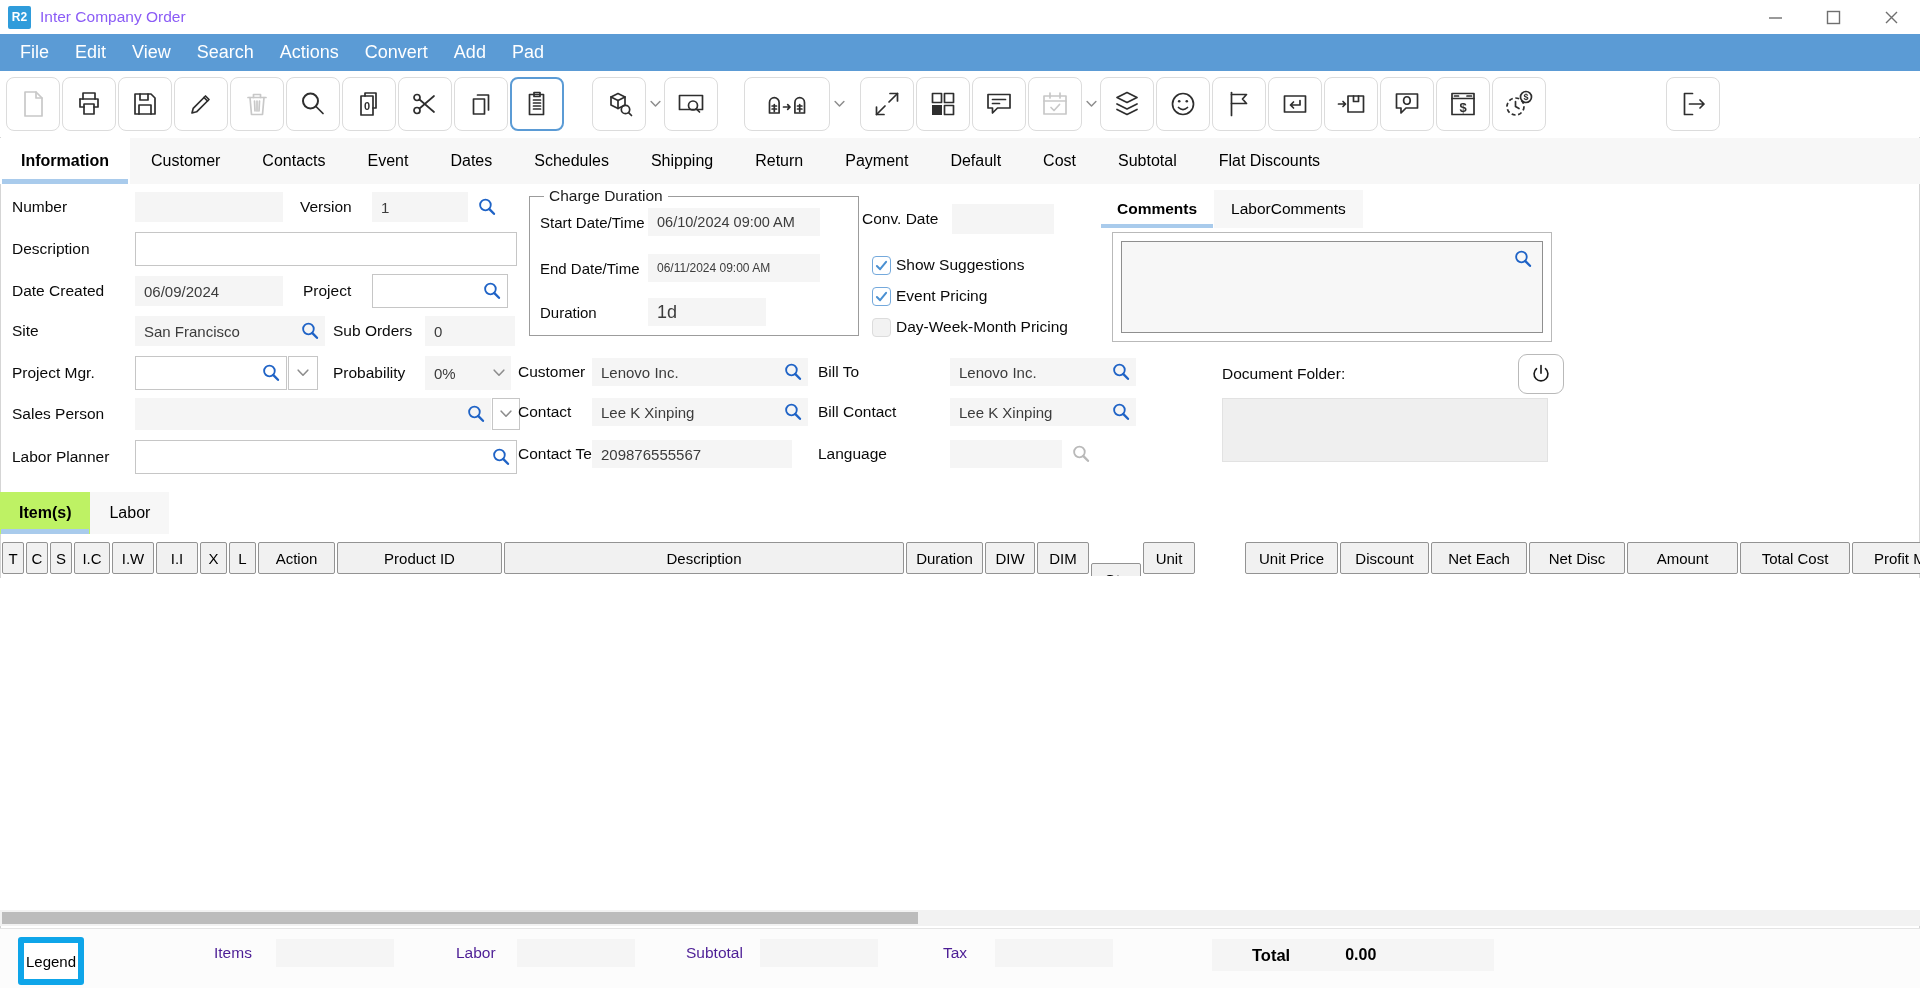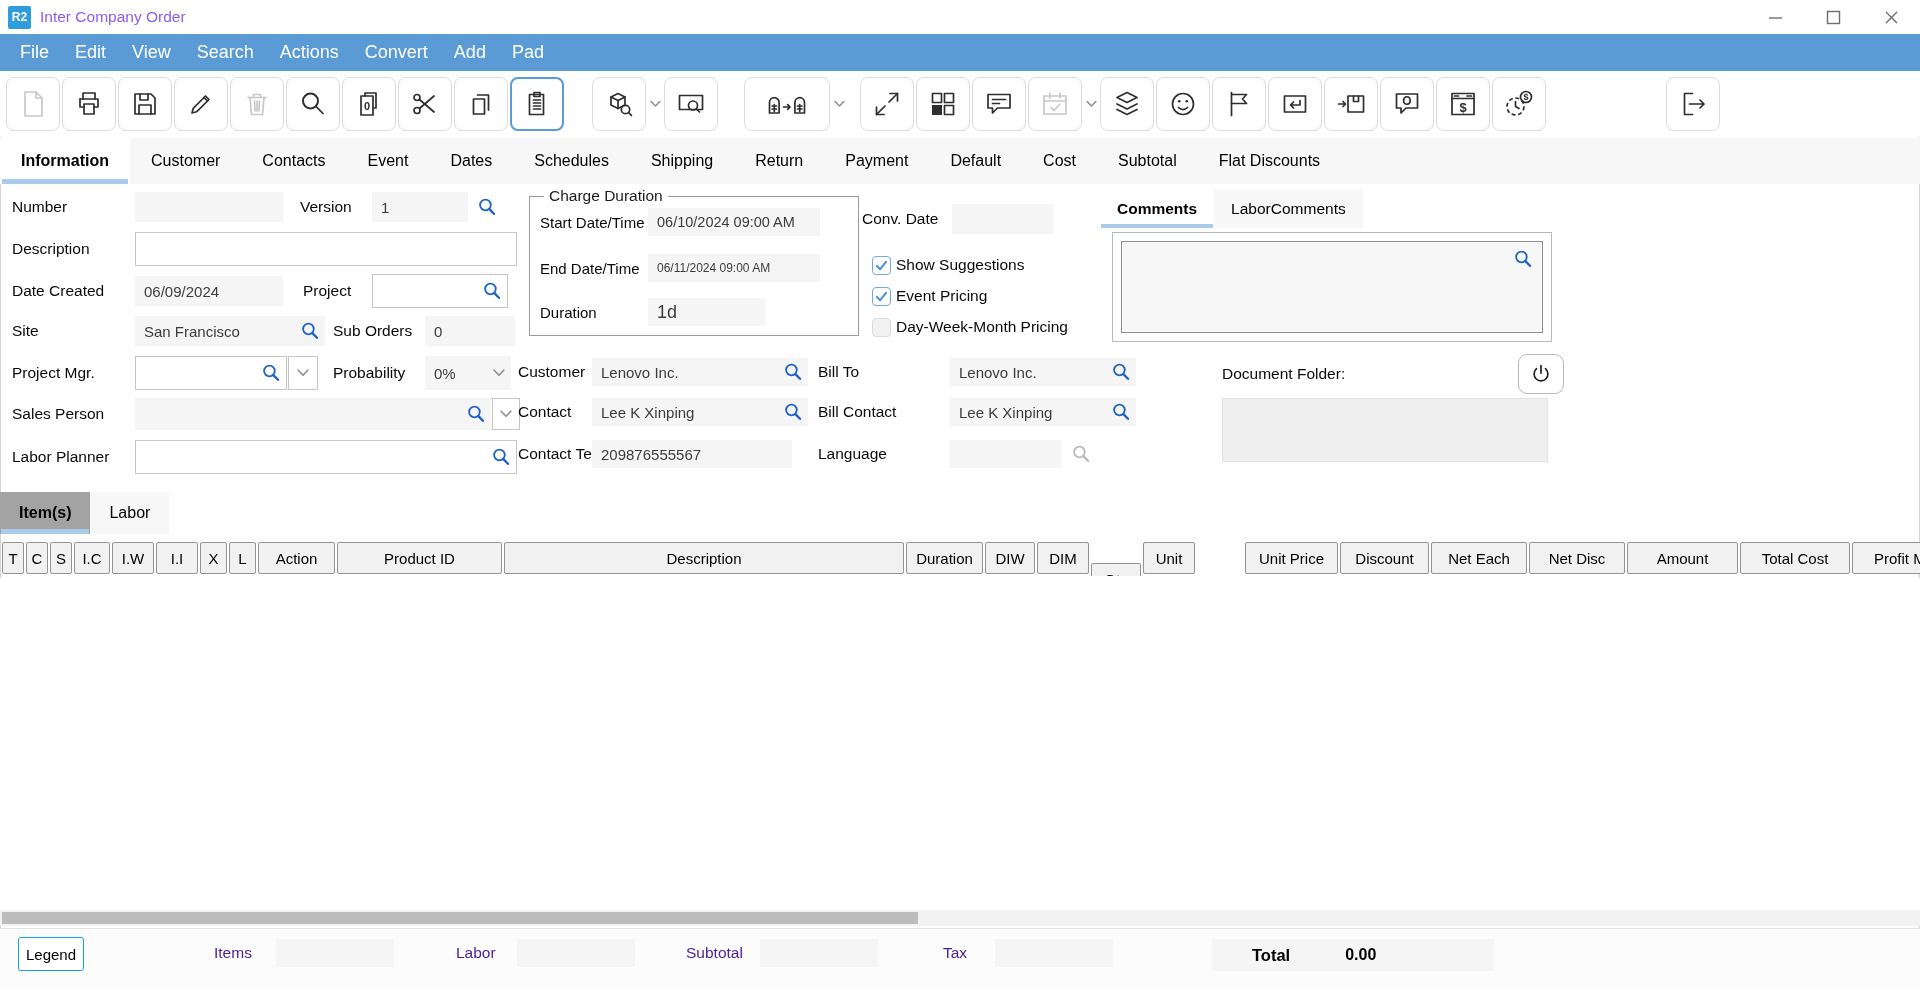--- a/index.html
+++ b/index.html
@@ -65,33 +65,33 @@
   .ctab.active{background:#fff;font-weight:bold}
   .ctab.active::after{content:'';position:absolute;left:1px;right:1px;bottom:0;height:4px;background:#A9CBEC}
   .cpanel-outer{position:absolute;left:1112px;top:232px;width:440px;height:110px;border:1px solid #b9b9b9;background:#fff}
   .cpanel-inner{position:absolute;inset:8px;background:#f7f7f7;border:1px solid #8f8f8f}
   .pwr-btn{position:absolute;left:1518px;top:354px;width:46px;height:40px;border:1px solid #b9b9b9;border-radius:9px;background:#fff;display:flex;align-items:center;justify-content:center;color:#1b1b1b}
   .dfolder{position:absolute;left:1222px;top:398px;width:326px;height:64px;background:#efefef;border:1px solid #e2e2e2}
 
   
   .itabs{position:absolute;left:0;top:492px;display:flex}
   .itab{height:42px;padding:0 19px;display:flex;align-items:center;font-size:16px;background:#f7f7f7;position:relative;white-space:nowrap}
-  .itab.active{background:#a3a3a3;font-weight:bold}
+  .itab.active{background:#bef264;font-weight:bold}
   .itab.active::after{content:'';position:absolute;left:1px;right:1px;bottom:0;height:5px;background:#A9CBEC}
   .theader{position:absolute;left:0;top:542px;width:100%;height:34px;display:flex;gap:2px;padding-left:2px;overflow:hidden}
   .thcell{flex:none;height:32px;background:#f1f1f1;border:1px solid #939393;border-radius:2px;display:flex;align-items:center;justify-content:center;font-size:15px;color:#000;white-space:nowrap;overflow:hidden}
   .tbody{position:absolute;left:0;top:578px;width:100%;height:332px;background:#fff}
 
   
   .scrolltrack{position:absolute;left:0;top:910px;width:100%;height:16px;background:#f2f2f2}
   .scrollthumb{position:absolute;left:2px;top:2px;width:916px;height:12px;background:#bcbcbc}
 
   
   .footer{position:absolute;left:0;top:928px;width:100%;height:60px;background:#fcfcfc;border-top:1px solid #e4e4e4}
-  .legend-btn{position:absolute;left:18px;top:8px;width:66px;height:34px;border:1px solid #0ea5e9;border-radius:3px;background:#fff;font-size:15px;color:#000;display:flex;align-items:center;justify-content:center}
+  .legend-btn{position:absolute;left:18px;top:8px;width:66px;height:48px;border:6px solid #0ea5e9;border-radius:3px;background:#fff;font-size:15px;color:#000;display:flex;align-items:center;justify-content:center}
   .flbl{position:absolute;top:9px;height:30px;display:flex;align-items:center;font-size:15.5px;color:#4c1d95}
   .ffield{position:absolute;top:10px;width:118px;height:28px;background:#f5f5f5}
   .total-strip{position:absolute;left:1212px;top:10px;width:282px;height:32px;background:#f5f5f5;display:flex;align-items:center}
   .total-lbl{font-weight:bold;font-size:16.5px;margin-left:40px;color:#000}
   .total-val{font-weight:bold;font-size:16px;margin-left:55px;color:#000}
 </style>
 </head>
 <body>
 
 <div id="win">

